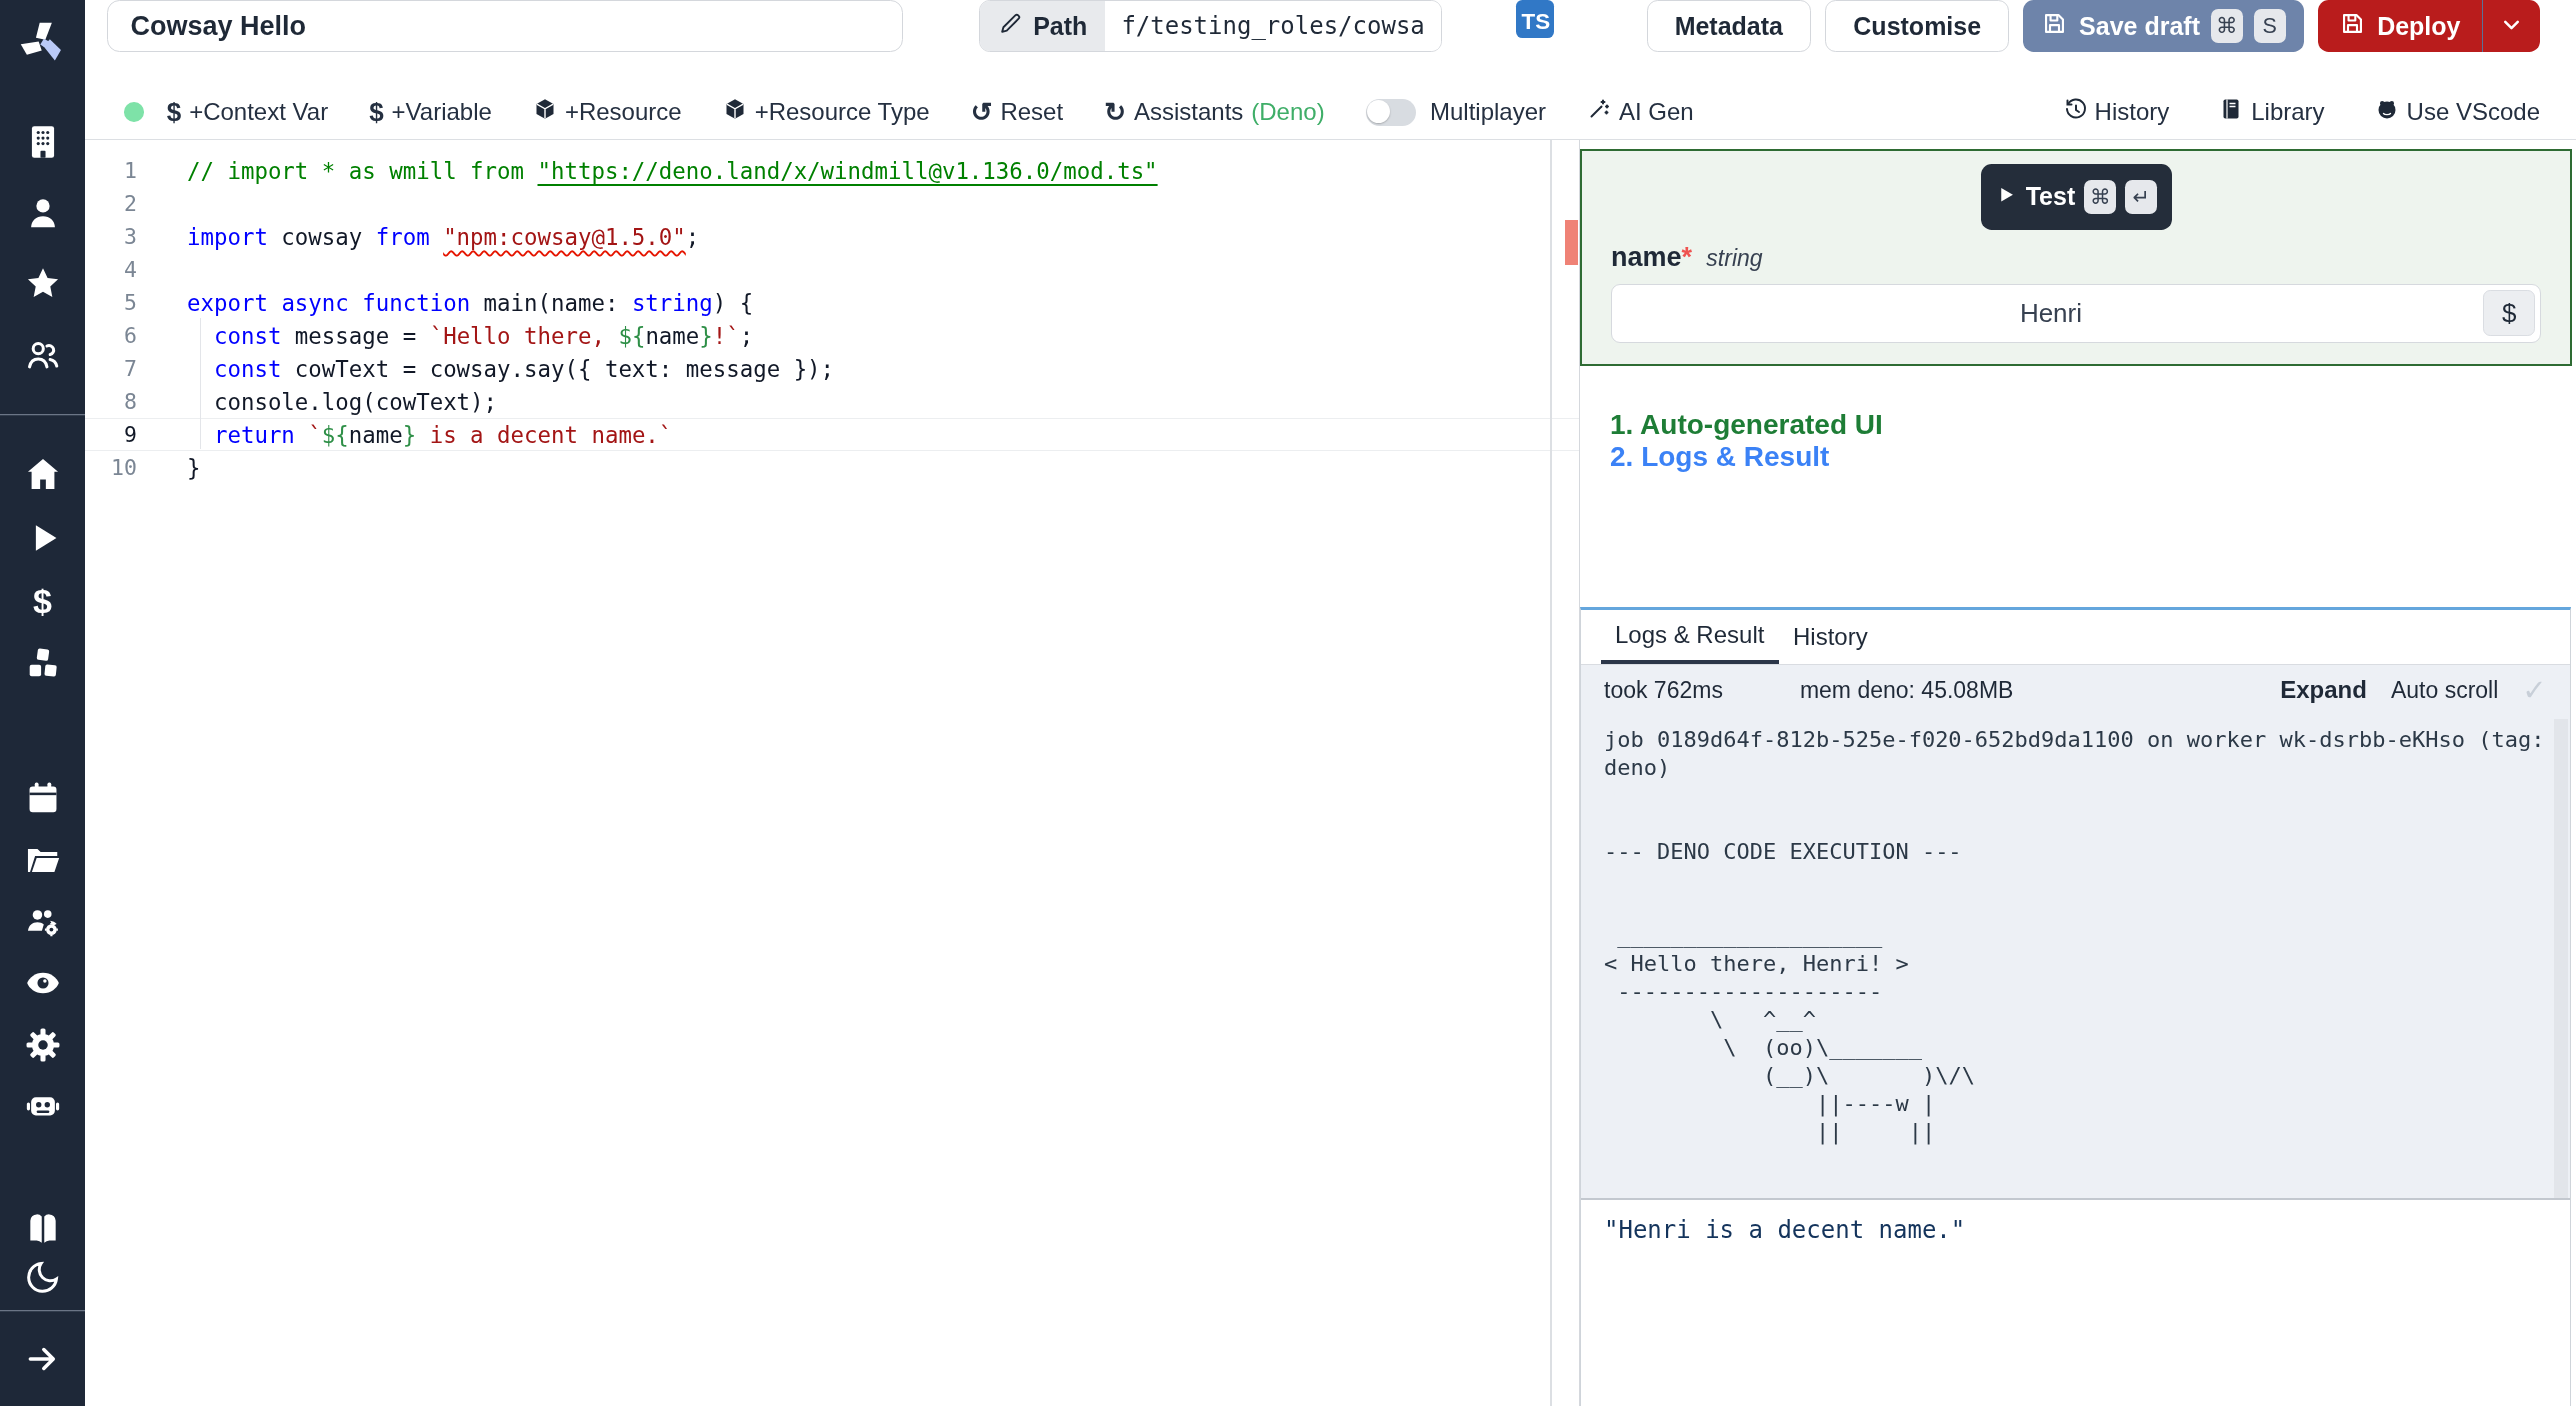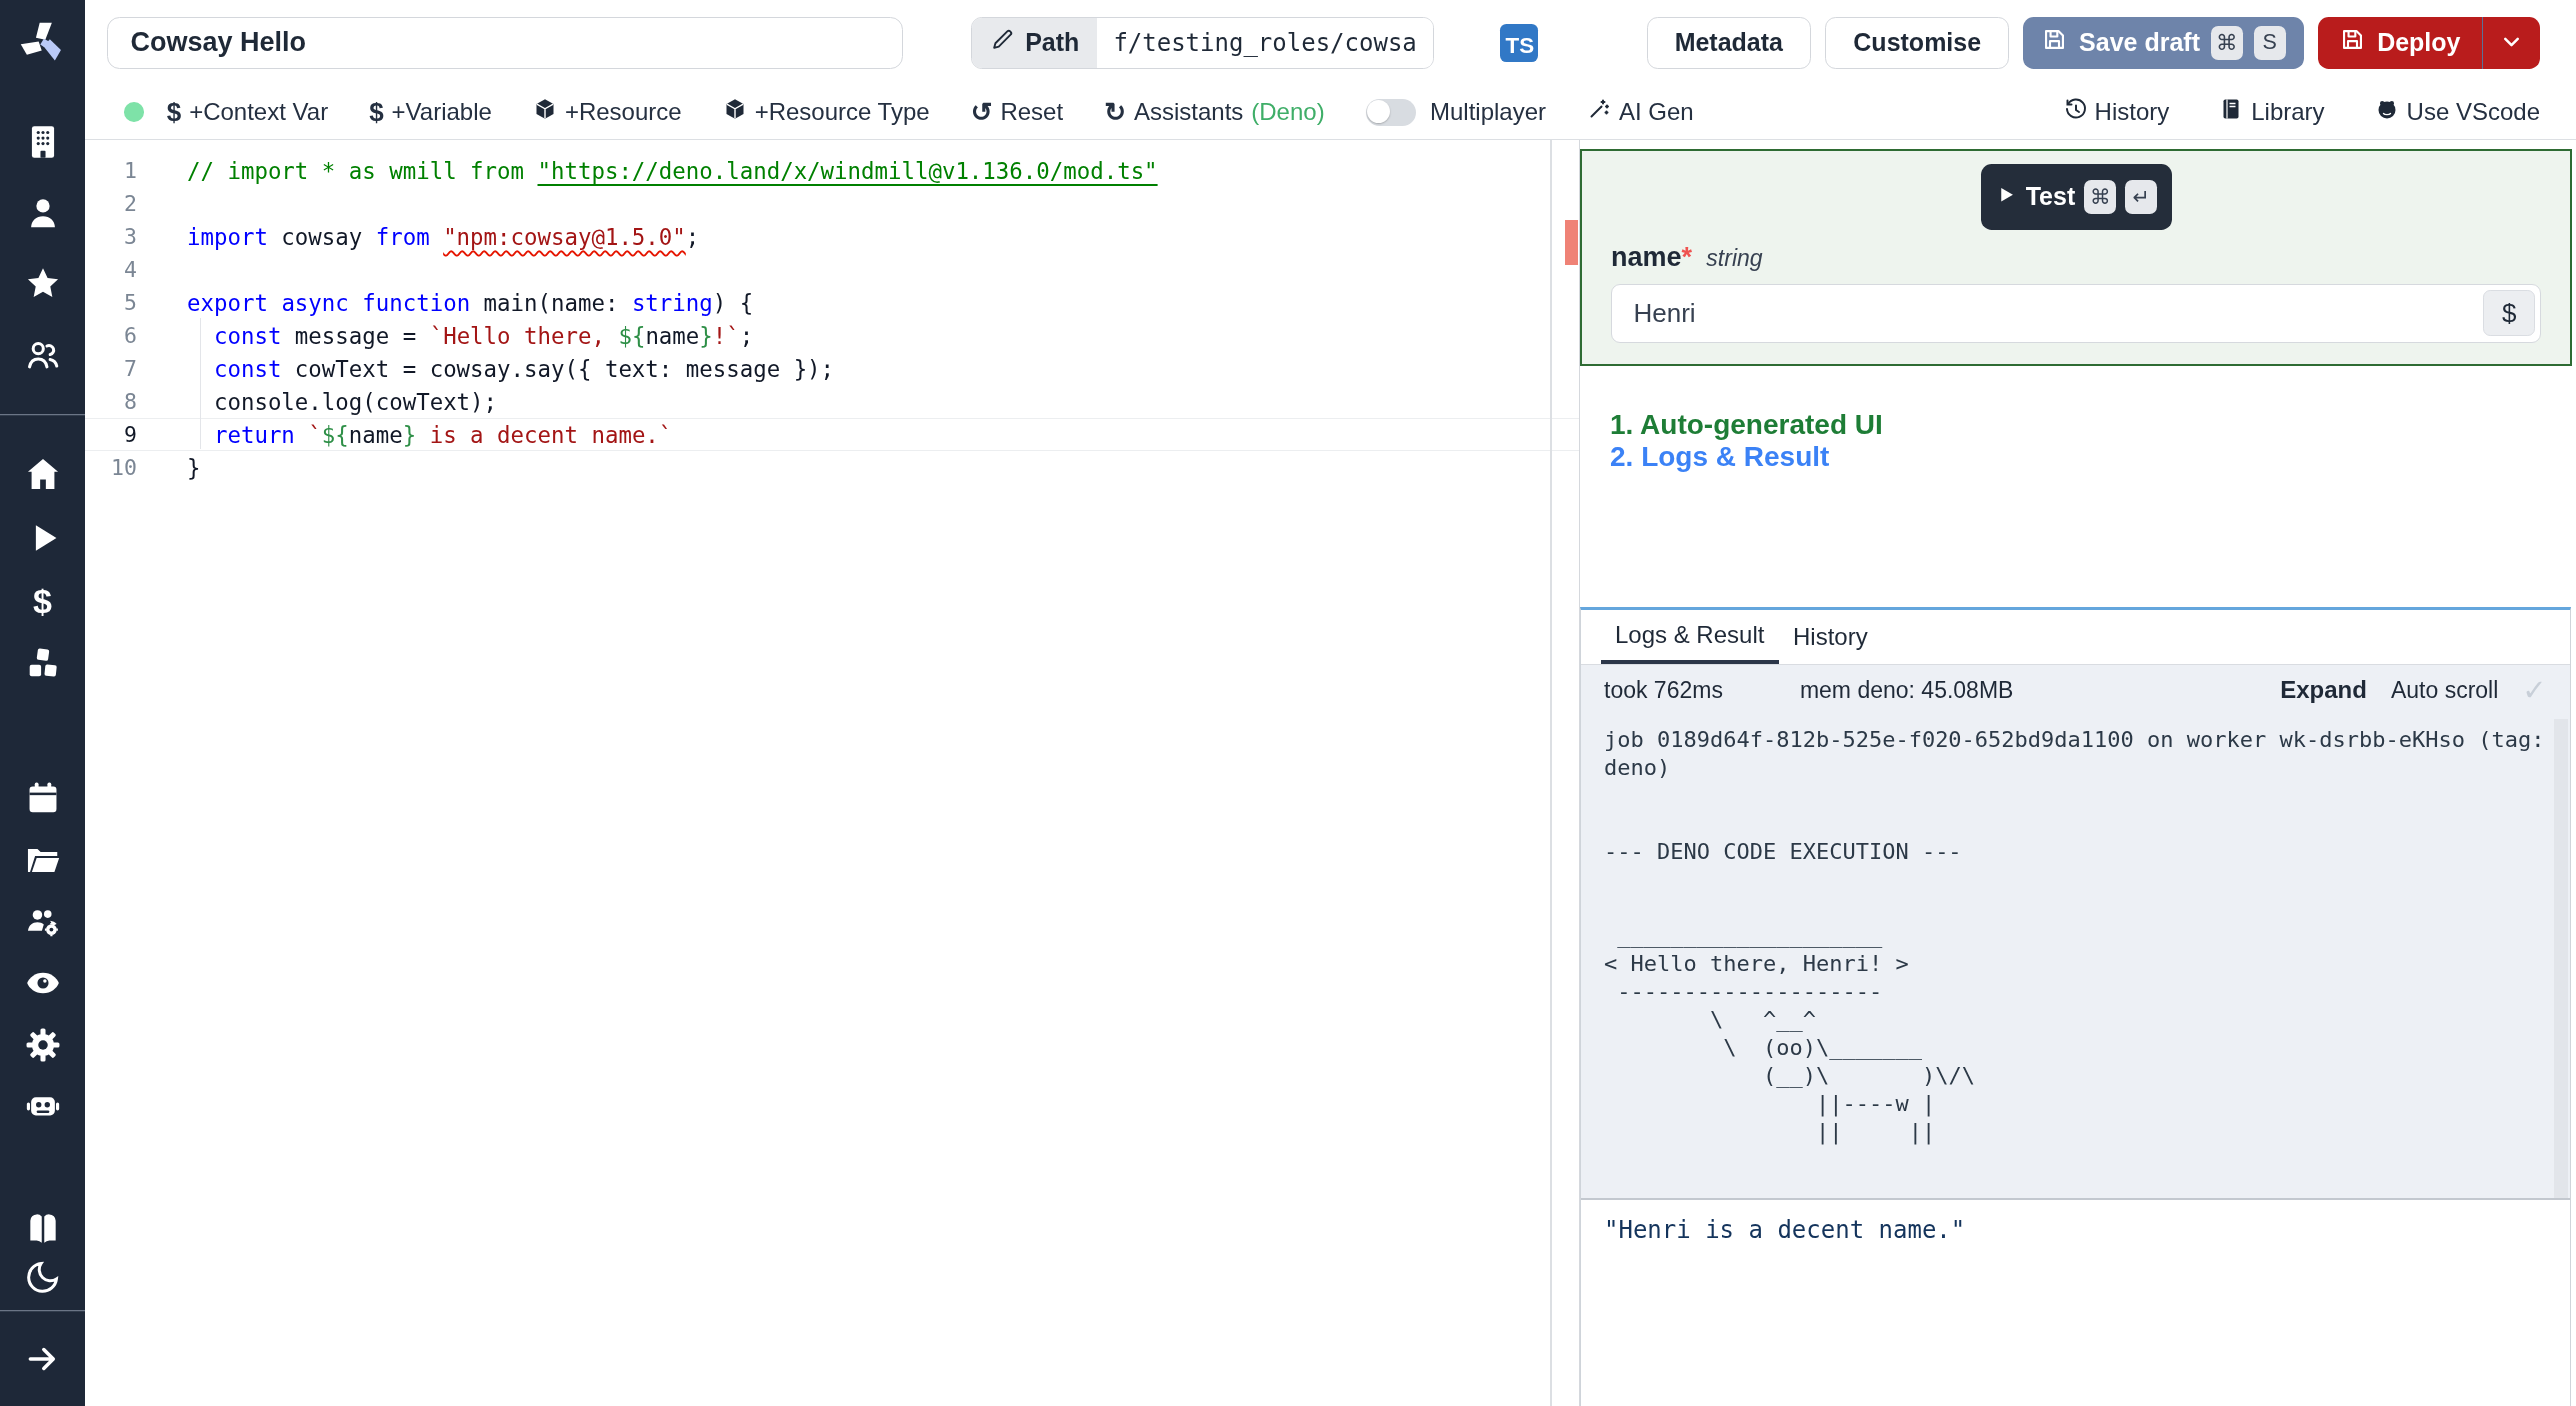--- a/index.html
+++ b/index.html
@@ -16,21 +16,21 @@
   .mt40 { margin-top: 36px; } .mt34 { margin-top: 30px; } .mt44 { margin-top: 39px; }
   .mt42 { margin-top: 38px; } .mt25 { margin-top: 22.4px; } .mt104 { margin-top: 93px; }
   .mt23 { margin-top: 20.6px; } .mt94 { margin-top: 84px; } .mt5 { margin-top: 4.5px; }
   .mt14 { margin-top: 12.5px; } .mt30 { margin-top: 27px; }
   .sb-dollar { color: #fff; font-size: 34px; font-weight: 700; }
 
   
   .main { flex: 1; display: flex; flex-direction: column; min-width: 0; }
 
   
-  .topbar { height: 85px; display: flex; align-items: center; padding: 0 36px 0 21.5px; background: #fff; }
+  .topbar { height: 85px; display: flex; align-items: flex-start; padding: 0 36px 0 21.5px; background: #fff; gap: 8px; }
   .title-input { width: 796px; height: 52px; border: 1.8px solid #d4d7dc; border-radius: 12.5px;
     font-family: "Liberation Sans", sans-serif; font-size: 27px; font-weight: 700; color: #1f2937; padding: 0 23px; outline: none; }
   .path-group { margin-left: 68px; height: 52px; display: flex; align-items: stretch;
     border: 1.8px solid #d4d7dc; border-radius: 10.7px; overflow: hidden; cursor: pointer; }
   .path-left { background: #e8eaed; display: flex; align-items: center; gap: 10.7px; padding: 0 18px;
     font-size: 25px; font-weight: 600; color: #1f2937; }
   .path-left svg { width: 25px; height: 25px; }
   .path-right { background: #fff; display: flex; align-items: center; padding: 0 16px;
     font-family: "DejaVu Sans Mono", monospace; font-size: 24px; color: #1f2937; }
   .ts-badge { margin-left: 66px; width: 38px; height: 38px; background: #3178c6; border-radius: 6.3px;
@@ -97,21 +97,21 @@
     gap: 9px; padding: 0 14.3px; color: #fff; font-size: 25px; font-weight: 700; cursor: pointer; }
   .test-btn svg { width: 21.5px; height: 21.5px; }
   .test-btn kbd.badge { height: 34px; min-width: 32px; font-size: 20.6px; }
   .arg-area { padding: 0 29px; margin-top: 12.5px; }
   .arg-label-row { display: flex; align-items: baseline; gap: 14.3px; margin-bottom: 10.7px; }
   .arg-name { font-size: 27px; font-weight: 700; color: #1f2937; }
   .arg-required { color: #ef5350; font-size: 27px; font-weight: 700; }
   .arg-type { font-size: 23px; font-style: italic; color: #374151; }
   .arg-input-wrap { position: relative; }
   .arg-input { width: 100%; height: 59px; background: #fff; border: 1.8px solid #d6d9de; border-radius: 9px;
-    font-family: "Liberation Sans", sans-serif; font-size: 26px; color: #374151; padding: 0 72px 0 21.5px; outline: none; }
+    font-family: "Liberation Sans", sans-serif; font-size: 26px; color: #374151; padding: 0 72px 0 21.5px; outline: none; text-align: center; }
   .dollar-btn { position: absolute; right: 6.3px; top: 6.3px; bottom: 6.3px; width: 52px; background: #eceef1;
     border: 0.9px solid #dadde2; border-radius: 7.2px; font-size: 26px; color: #1f2937; cursor: pointer;
     display: flex; align-items: center; justify-content: center; }
   .section-heading { margin-left: 30px; font-size: 28px; font-weight: 700; }
   .section-1 { margin-top: 43px; color: #1e7d36; }
   .section-2 { color: #3b82f6; }
   .tab-panel { position: absolute; top: 467px; left: 0; right: 5.4px; bottom: 0; background: #fff;
     border-top: 3.6px solid #64a6dd; border-left: 1.8px solid #cfd4da; border-right: 1.8px solid #cfd4da;
     display: flex; flex-direction: column; }
   .tabs-row { height: 55px; display: flex; align-items: stretch; padding-left: 19.7px; border-bottom: 1.8px solid #d9dce1; background: #fff; flex-shrink: 0; }

